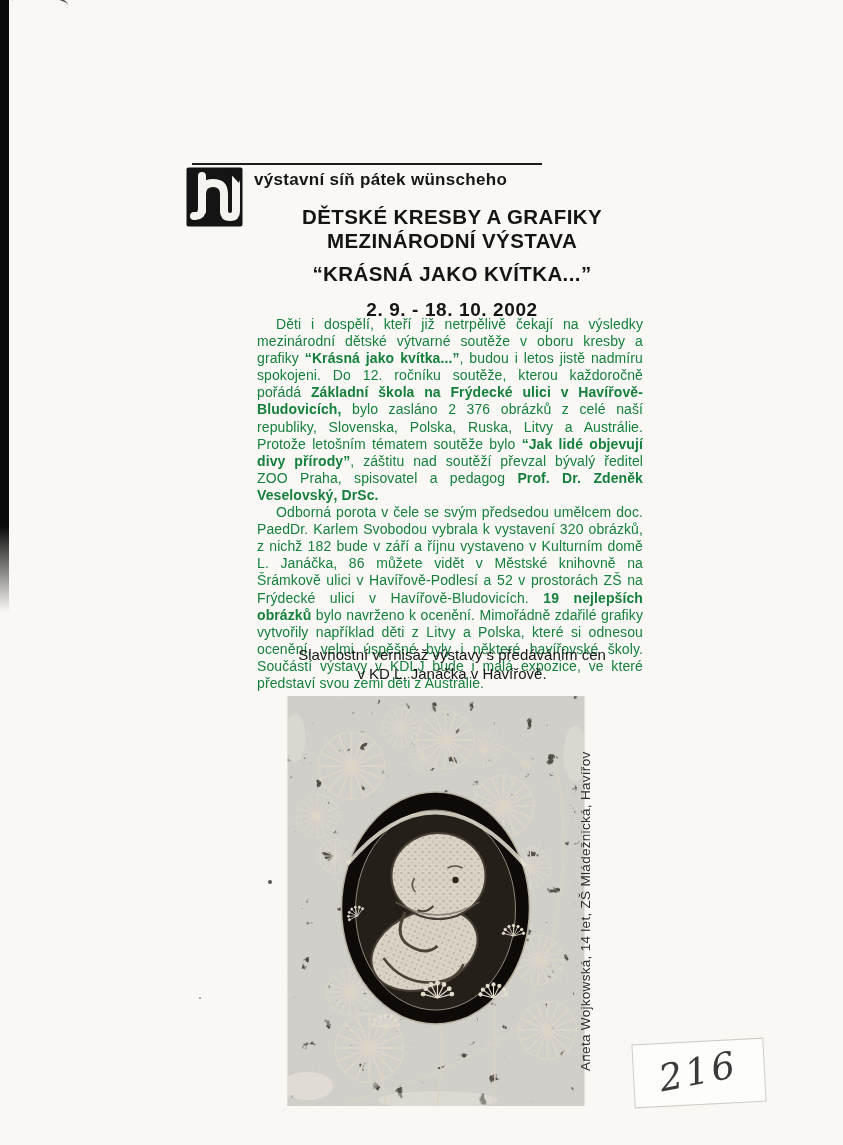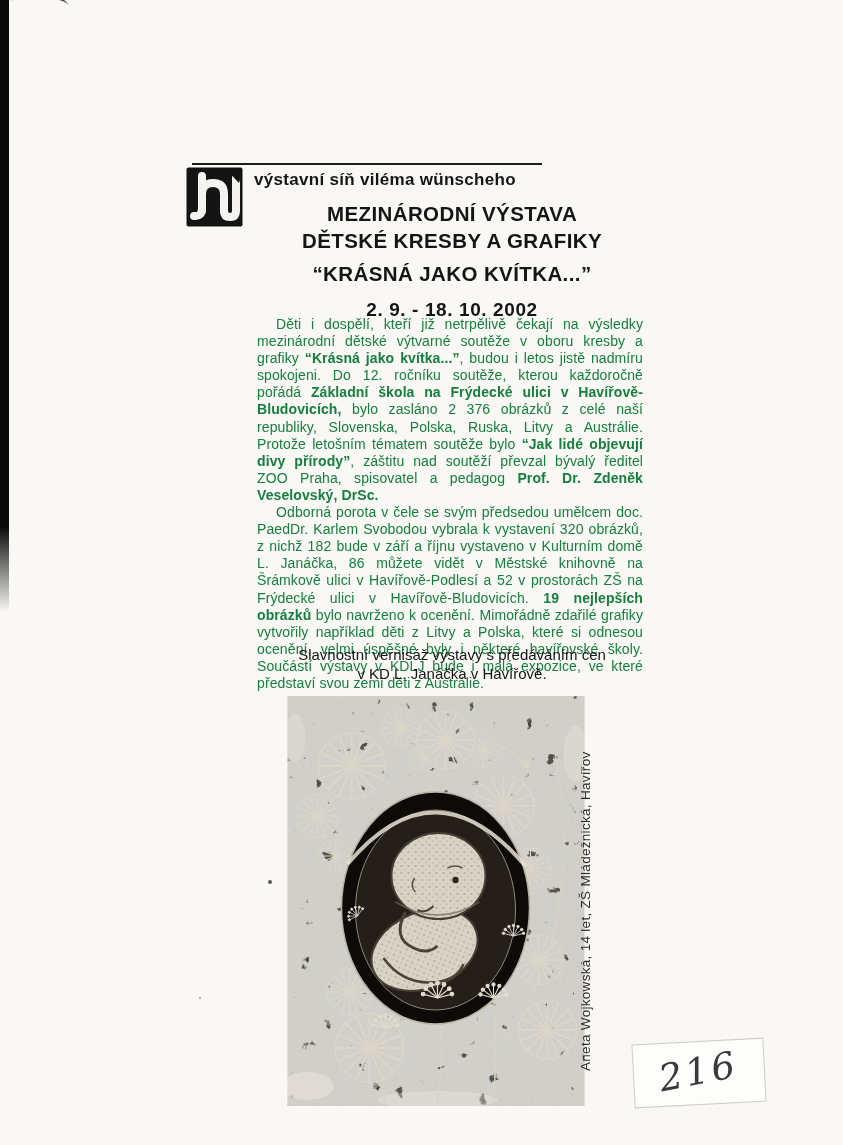--- a/index.html
+++ b/index.html
@@ -95,25 +95,25 @@
     <svg viewBox="0 0 57 60" xmlns="http://www.w3.org/2000/svg">
       <rect x="0.5" y="0.5" width="56" height="59" fill="#141414" rx="2"></rect>
       <g stroke="#f4f3ef" stroke-width="8" fill="none" stroke-linecap="round">
         <path d="M16,9 L16,41 Q16,50 8,49"></path>
         <path d="M16,44 L16,27 Q16,16 27,16 Q38,16 38,27 L38,44"></path>
         <path d="M38,44 Q38,50 44,50 Q50,50 50,44 L50,11"></path>
       </g>
       <path d="M44,6 L56,6 L53,16 Q49,12 44,6 Z" fill="#141414"></path>
     </svg>
   </div>
-  <div class="venue">výstavní síň viléma wünscheho</div>
+  <div class="venue">výstavní síň pátek wünscheho</div>
 
   <div class="title-block">
+    <div class="title-line l2">DĚTSKÉ KRESBY A GRAFIKY</div>
     <div class="title-line l1">MEZINÁRODNÍ VÝSTAVA</div>
-    <div class="title-line l2">DĚTSKÉ KRESBY A GRAFIKY</div>
     <div class="title-line l3">“KRÁSNÁ JAKO KVÍTKA...”</div>
     <div class="date-line">2. 9. - 18. 10. 2002</div>
   </div>
 
   <div class="article">
     <p class="para"><span>Děti i dospělí, kteří již netrpělivě čekají na výsledky mezinárodní dětské výtvarné soutěže v oboru kresby a grafiky </span><b>“Krásná jako kvítka...”</b><span>, budou i letos jistě nadmíru spokojeni. Do 12. ročníku soutěže, kterou každoročně pořádá </span><b>Základní škola na Frýdecké ulici v Havířově-Bludovicích,</b><span> bylo zasláno 2 376 obrázků z celé naší republiky, Slovenska, Polska, Ruska, Litvy a Austrálie. Protože letošním tématem soutěže bylo </span><b>“Jak lidé objevují divy přírody”</b><span>, záštitu nad soutěží převzal bývalý ředitel ZOO Praha, spisovatel a pedagog </span><b>Prof. Dr. Zdeněk Veselovský, DrSc.</b></p>
     <p class="para"><span>Odborná porota v čele se svým předsedou umělcem doc. PaedDr. Karlem Svobodou vybrala k vystavení 320 obrázků, z nichž 182 bude v září a říjnu vystaveno v Kulturním domě L. Janáčka, 86 můžete vidět v Městské knihovně na Šrámkově ulici v Havířově-Podlesí a 52 v prostorách ZŠ na Frýdecké ulici v Havířově-Bludovicích. </span><b>19 nejlepších obrázků</b><span> bylo navrženo k ocenění. Mimořádně zdařilé grafiky vytvořily například děti z Litvy a Polska, které si odnesou ocenění, velmi úspěšné byly i některé havířovské školy. Součástí výstavy v KDLJ bude i malá expozice, ve které představí svou zemi děti z Austrálie.</span></p>
   </div>
 
   <div class="vernissage">

